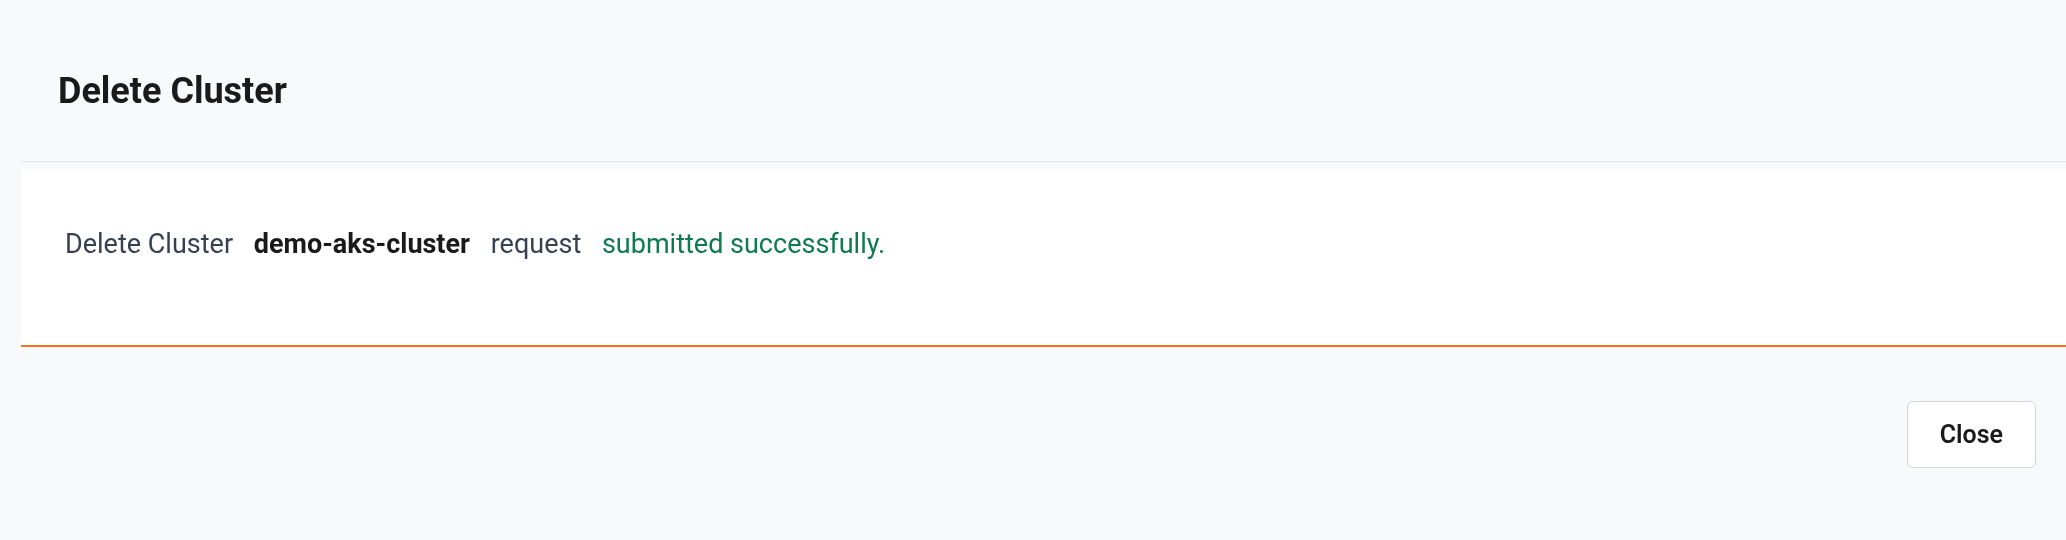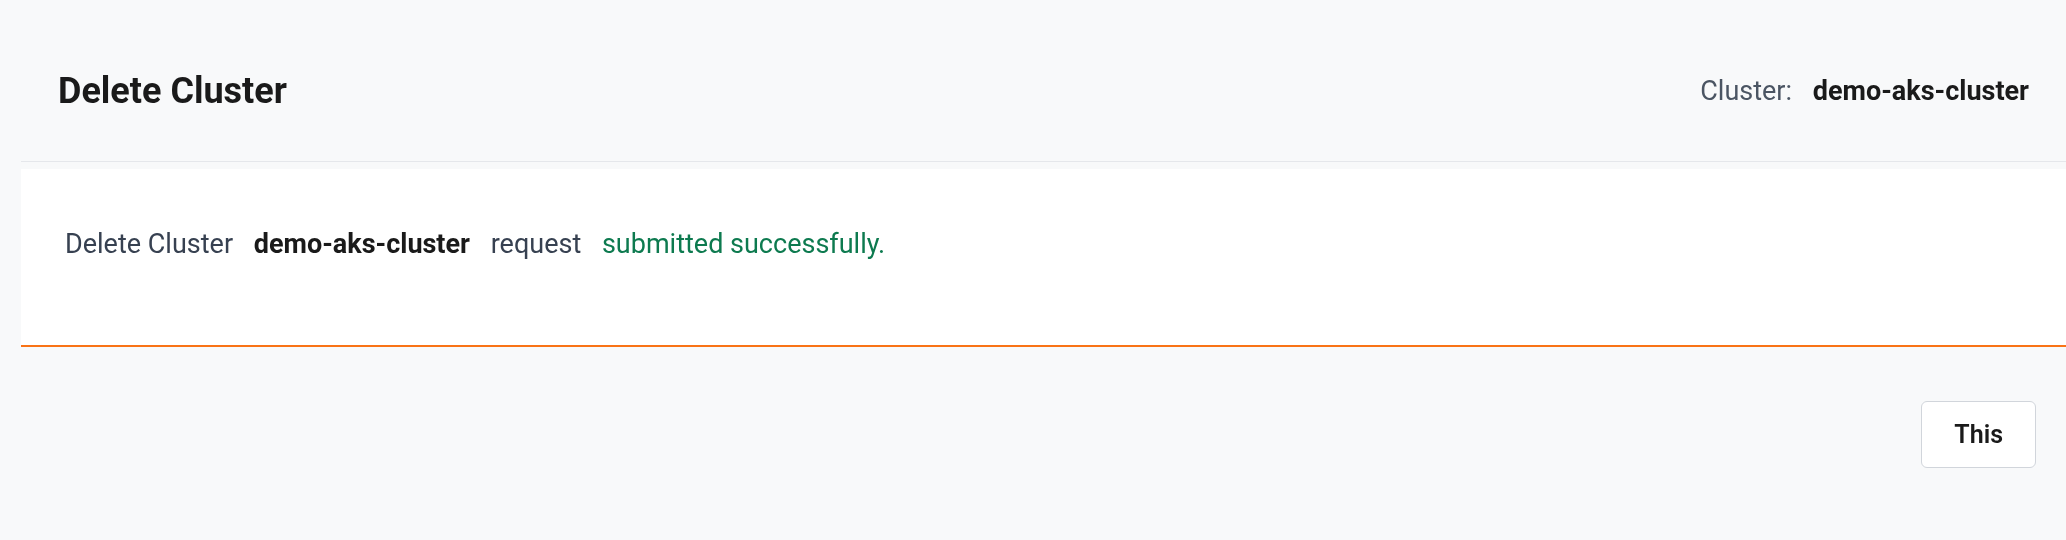--- a/index.html
+++ b/index.html
@@ -66,26 +66,23 @@
       color: #1a1a1a;
       cursor: pointer;
       font-family: inherit;
     }
   </style>
 </head>
 <body>
 
 <div class="header">
   <h1 class="title">Delete Cluster</h1>
-  <div class="cluster-info">
-    <span>Cluster: </span><span class="cluster-name">demo-aks-cluster</span>
-  </div>
 </div>
 
 <div class="content">
   <div class="message-line">
     <span>Delete Cluster </span><span class="bold">demo-aks-cluster</span><span> request </span><span class="success">submitted successfully.</span>
   </div>
 </div>
 
 <div class="footer">
-  <button class="close-btn">This</button>
+  <button class="close-btn">Close</button>
 </div>
 
 </body></html>

